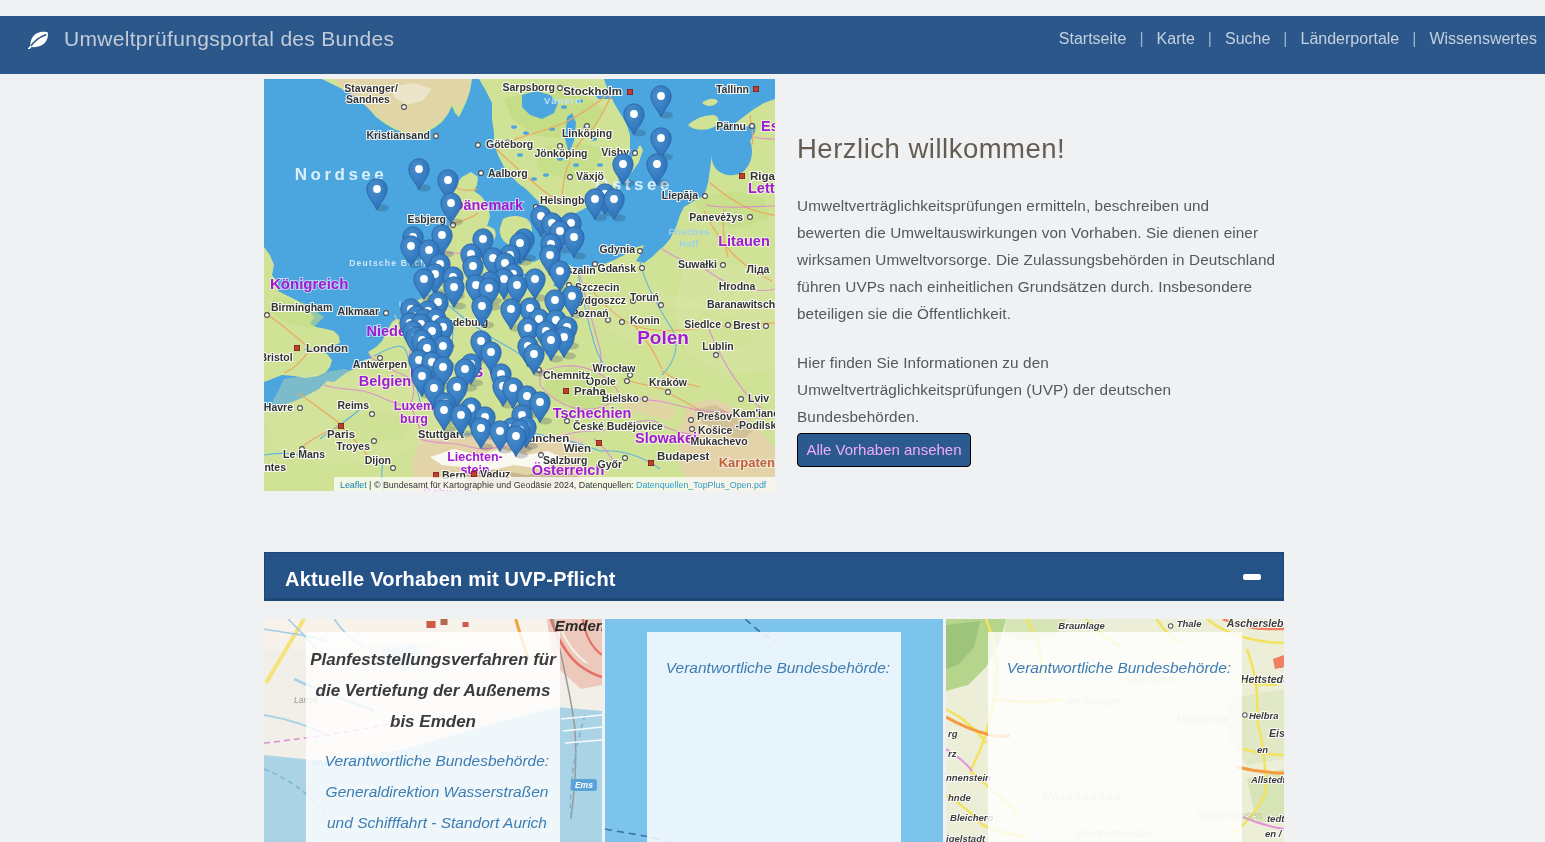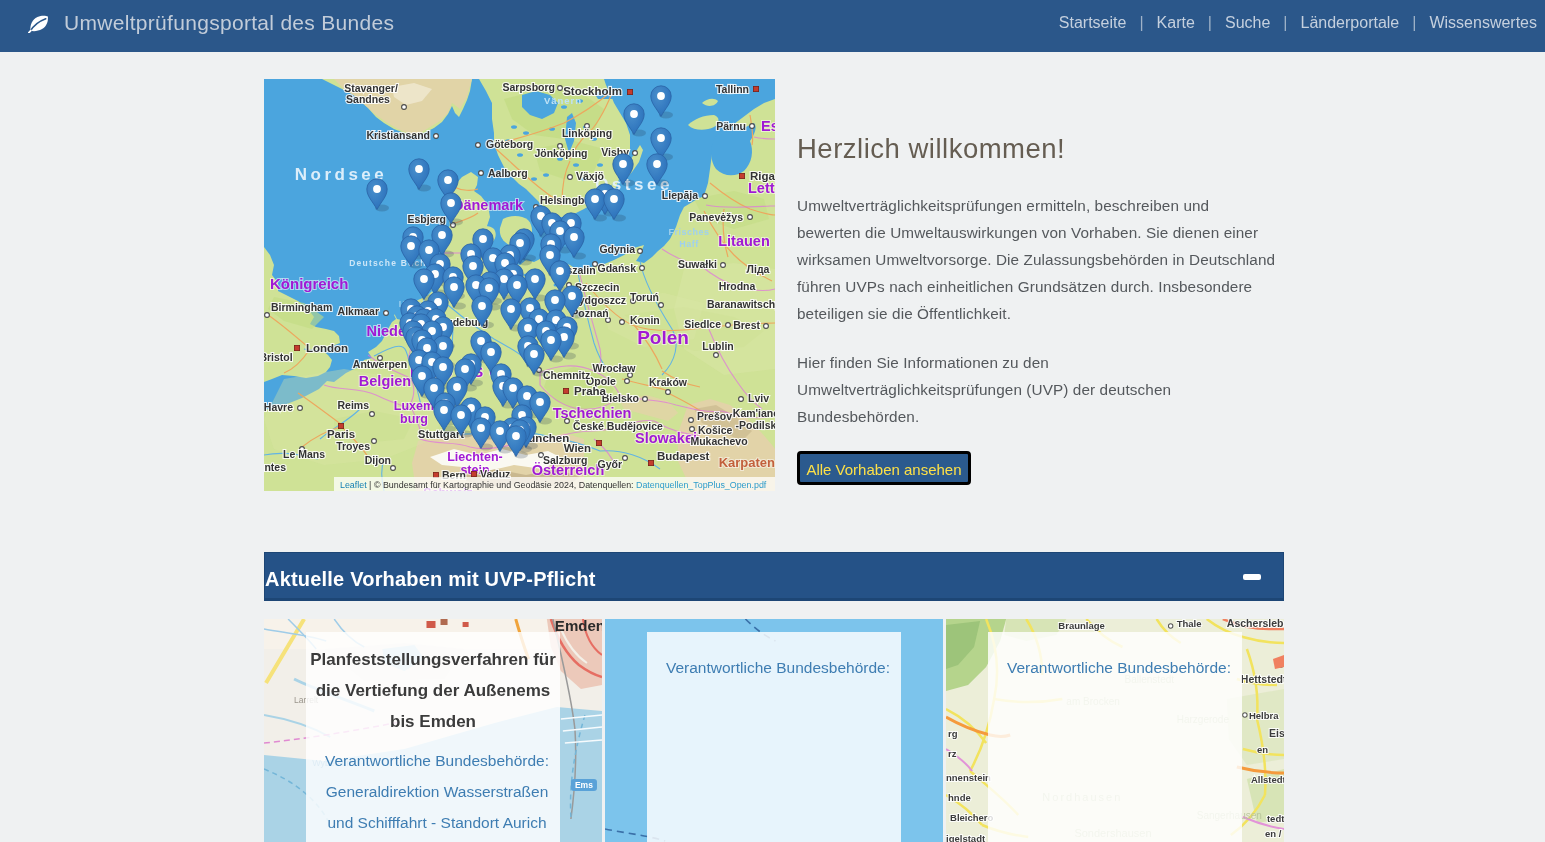--- a/index.html
+++ b/index.html
@@ -1,31 +1,31 @@
 <!DOCTYPE html>
 <html lang="de"><head>
 <meta charset="utf-8">
 <title>Umweltprüfungsportal des Bundes</title>
 <style>
 * { margin:0; padding:0; box-sizing:border-box; }
 html,body { width:1545px; height:842px; overflow:hidden; }
 body { background:#eff1f2; font-family:"Liberation Sans", sans-serif; position:relative; }
-.navbar { position:absolute; left:0; top:0; width:1545px; height:52px; background:#2b578a;text-align:center; }
+.navbar { position:absolute; left:0; top:16px; width:1545px; height:58px; background:#2b578a;text-align:center; }
 .brand { position:absolute; left:64px; top:11px; font-size:21px; color:#c2ccd9; letter-spacing:0.3px; font-weight:400; }
 .leaf { position:absolute; left:28px; top:13px; }
 .navlinks { position:absolute; right:8px; top:14px; font-size:16px; color:#c5d0de; }
 .navlinks span.sep { color:#9fb2c8; margin:0 13px; }
 .map-wrap { position:absolute; left:264px; top:79px; width:511px; height:412px; }
 .welcome { position:absolute; left:797px; top:101px; width:560px; }
 .welcome h1 { font-size:27.5px; font-weight:400; color:#655d52; letter-spacing:0.5px;margin-top:32px; }
 .welcome p { font-size:15.3px; line-height:27px; color:#54585c; margin-top:22px; letter-spacing:0.1px; }
-.btn { position:absolute; left:797px; top:451px; width:174px; height:34px; background:#2b5a8e; border:3px solid #000000; border-radius:4px; color:#fde047; font-size:15px; text-align:center; line-height:32px; }
-.panel-head { position:absolute; left:264px; top:552px; width:1020px; height:49px; background:#255287; border:1px solid #1d4675; border-bottom-width:3px; color:#fff; font-size:20px; font-weight:700; line-height:52px; padding-left:0; letter-spacing:0.2px; }
+.btn { position:absolute; left:797px; top:433px; width:174px; height:34px; background:#2b5a8e; border:1px solid #000000; border-radius:4px; color:#f0abfc; font-size:15px; text-align:center; line-height:32px; }
+.panel-head { position:absolute; left:264px; top:552px; width:1020px; height:49px; background:#255287; border:1px solid #1d4675; border-bottom-width:3px; color:#fff; font-size:20px; font-weight:700; line-height:52px; padding-left:20px; letter-spacing:0.2px; }
 .panel-head .minus { position:absolute; right:22px; top:21px; width:18px; height:6px; background:#fff; border-radius:2px; }
-.cards { position:absolute; left:264px; top:619px; width:1020px; height:223px; display:flex; gap:3px; }
+.cards { position:absolute; left:264px; top:619px; width:1020px; height:223px; display:flex; gap:3px;font-style:italic; }
 .card { position:relative; width:338px; height:223px; overflow:hidden; }
 .card svg.bg { position:absolute; left:0; top:0; }
 .card .overlay { position:absolute; left:12.5%; top:13px; width:75%; height:300px; background:rgba(255,255,255,0.82); text-align:center; padding-top:12px; }
 .card .t { font-size:17px; font-weight:700; color:#3b3b3b; line-height:31px; }
 .card .b { font-size:15.5px; color:#3e7db2; line-height:31px; margin-top:8px;margin-left:8px; }
 </style>
 </head>
 <body>
 <div class="navbar">
   <svg class="leaf" width="21" height="20" viewBox="0 0 23 22">

